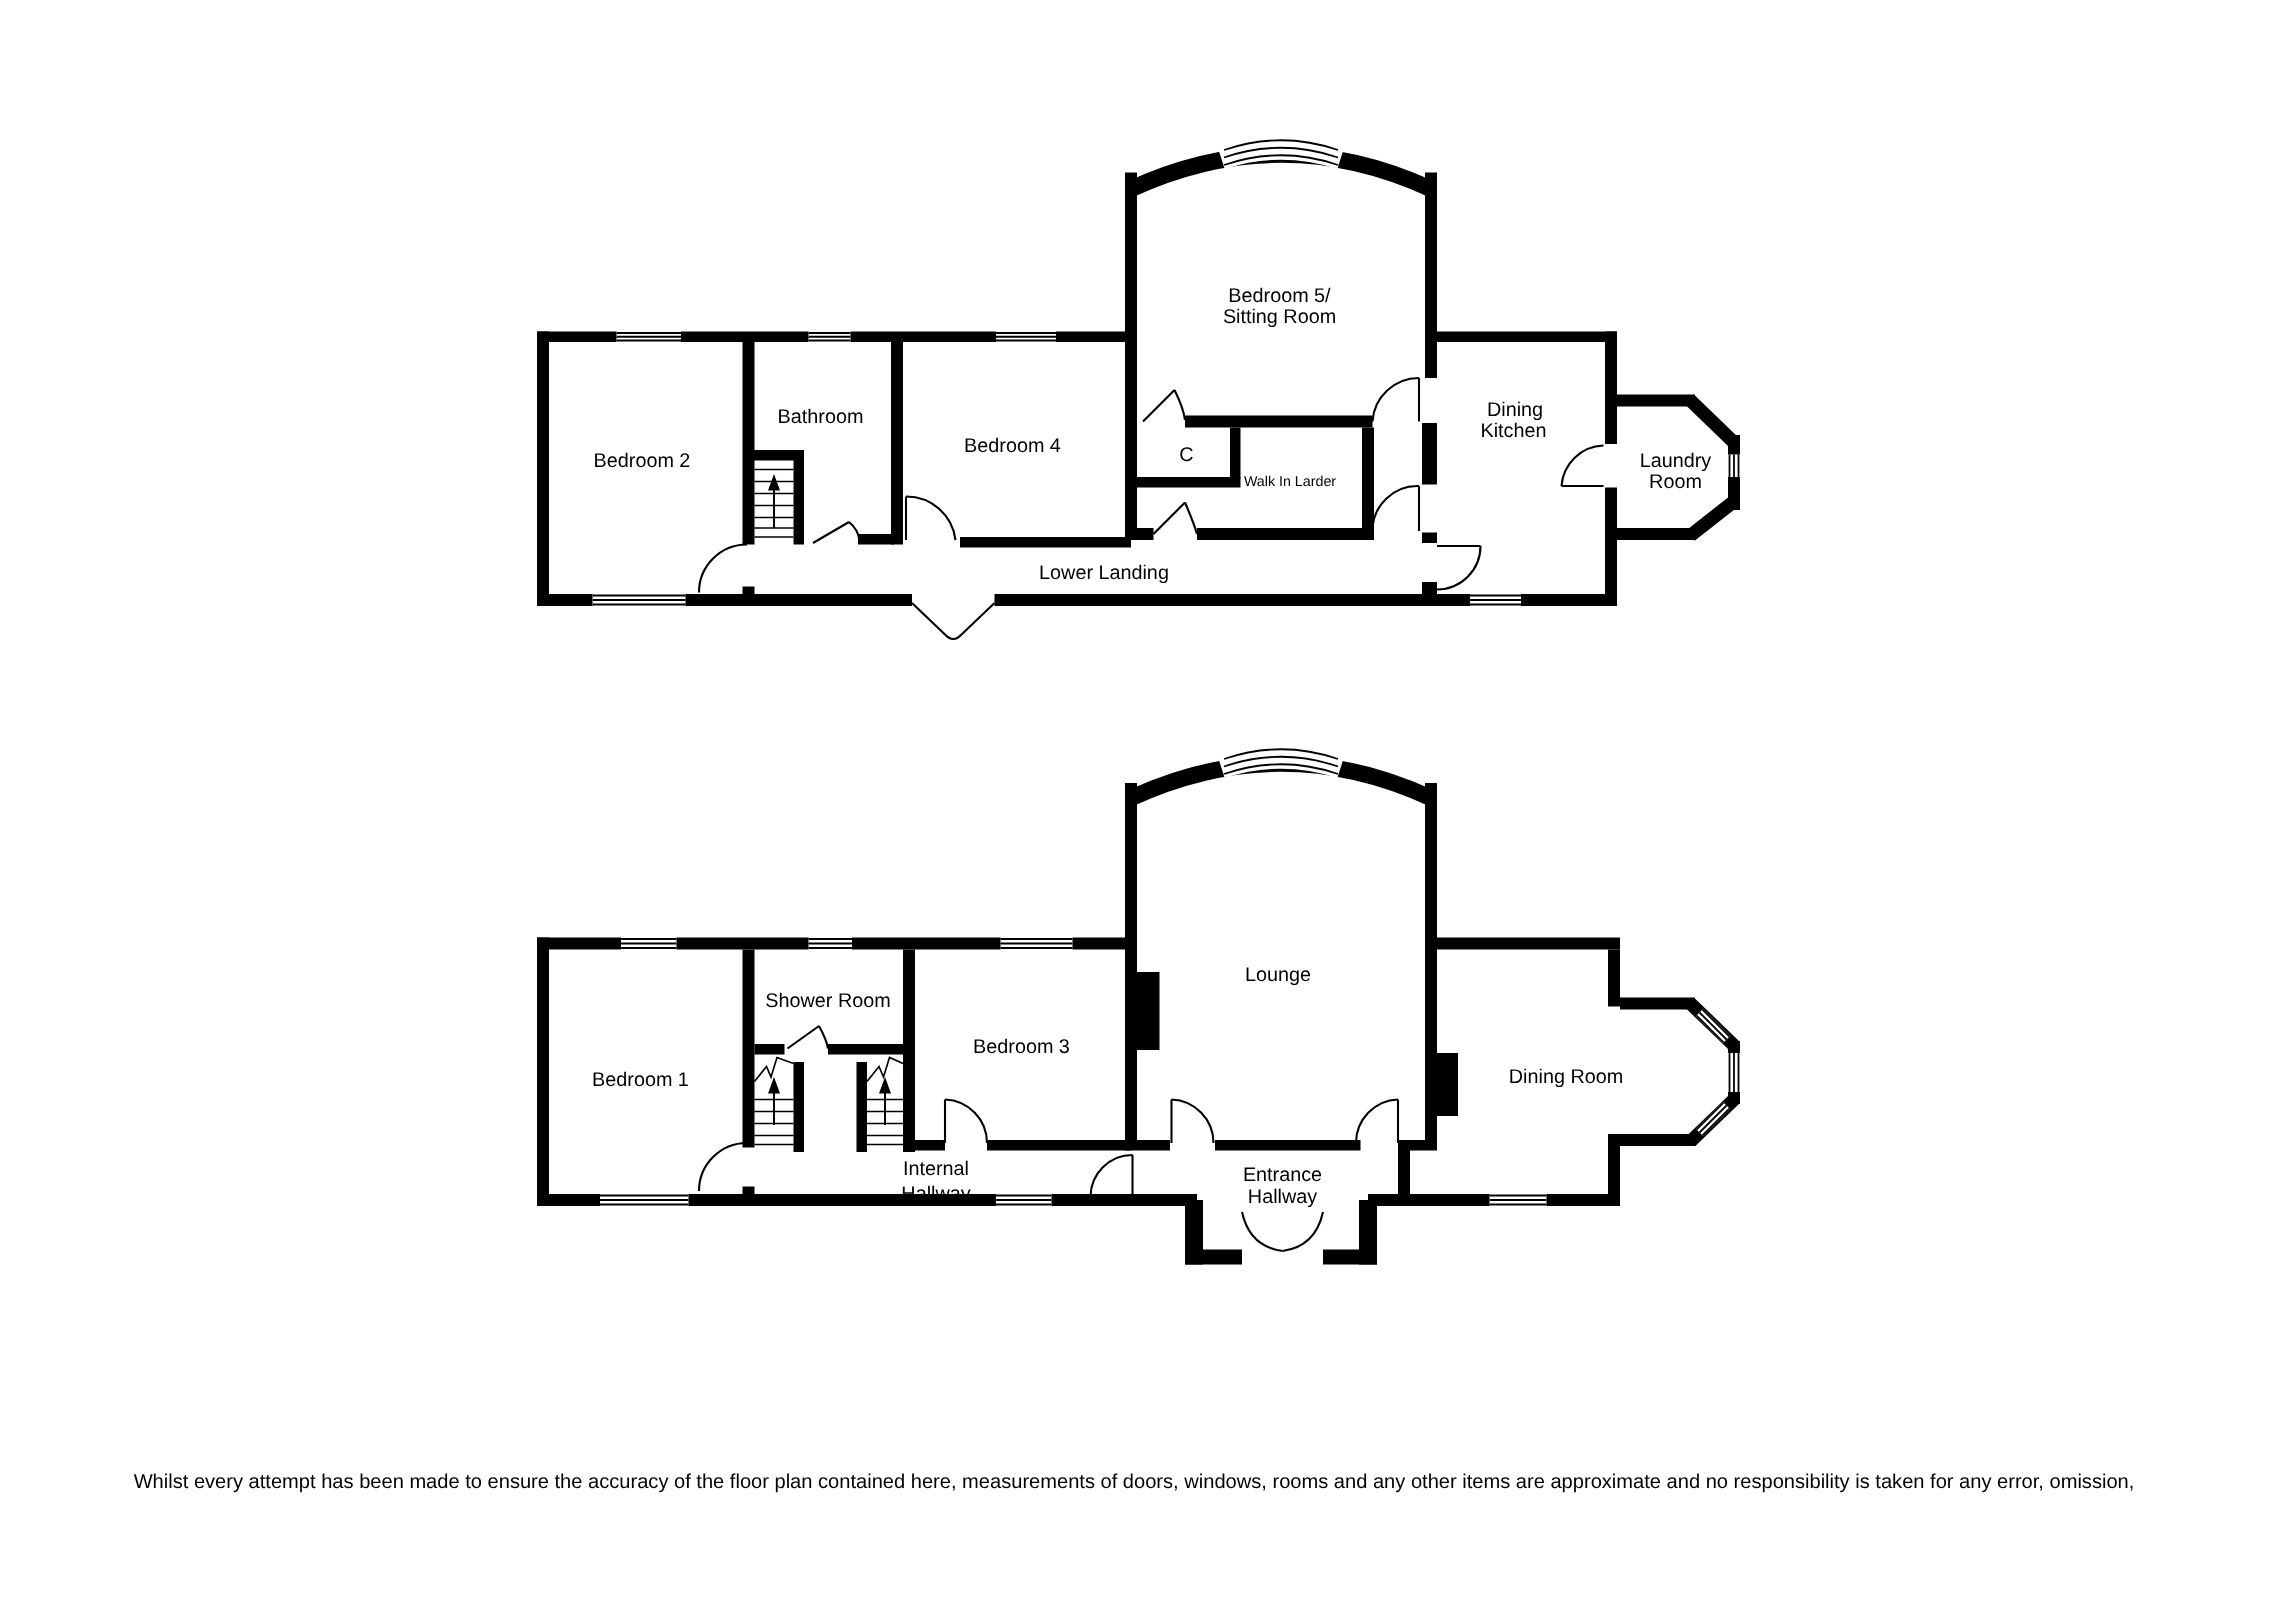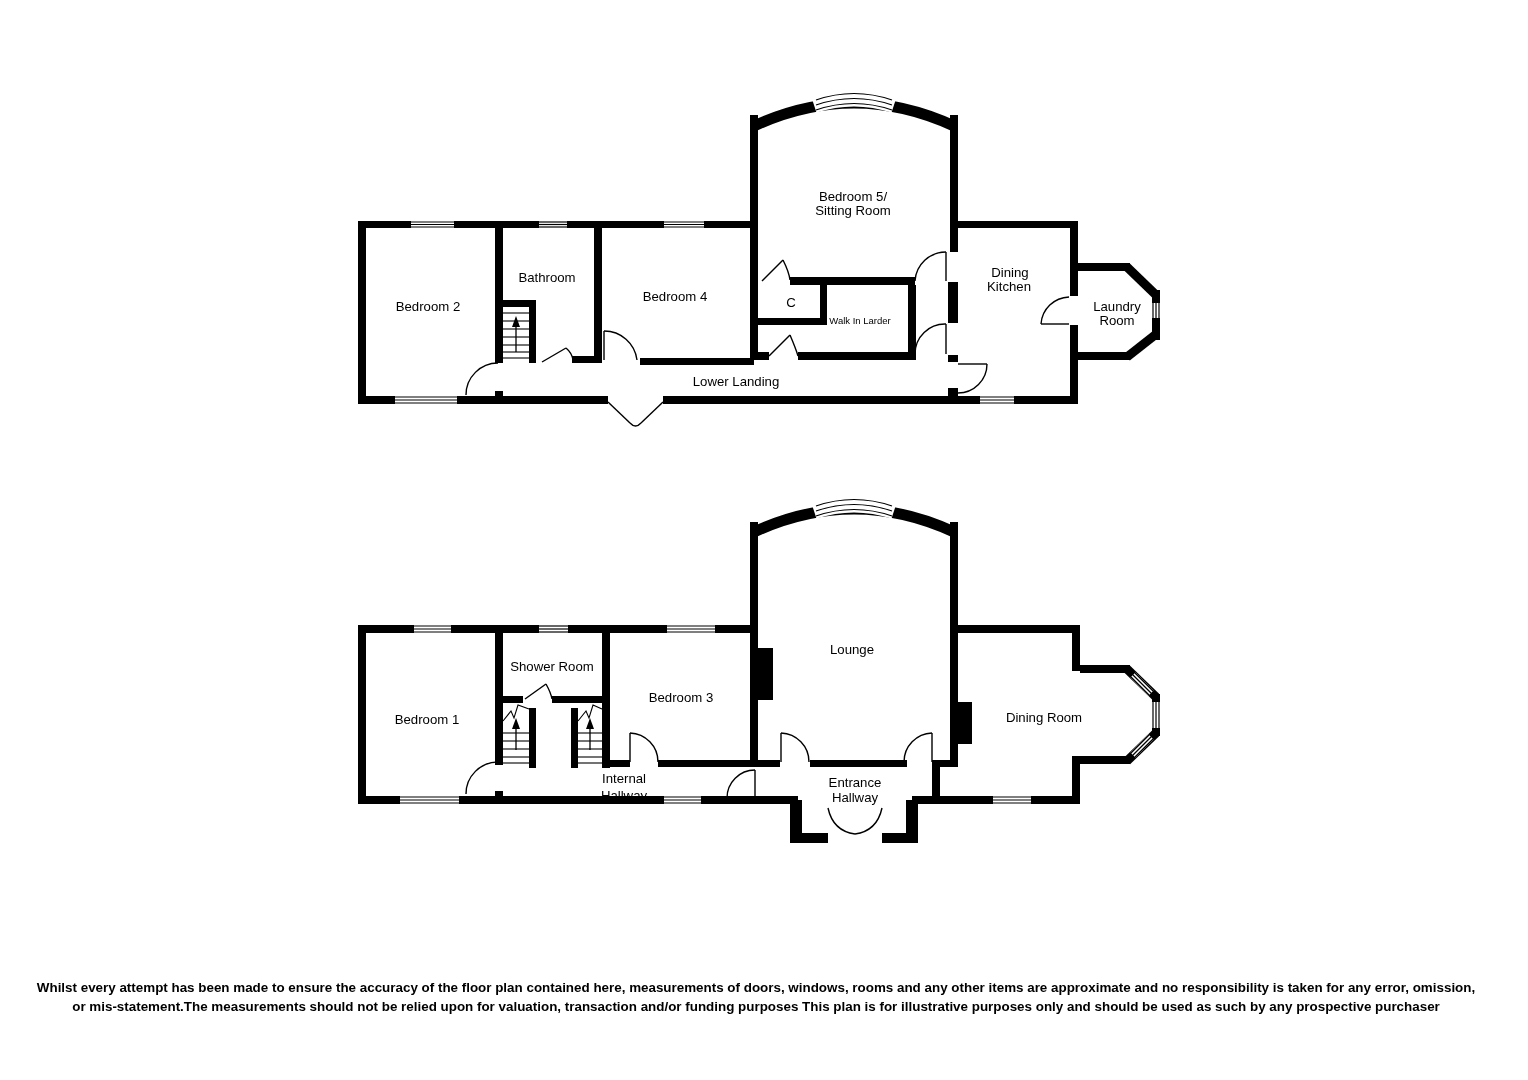--- a/index.html
+++ b/index.html
@@ -14,21 +14,21 @@
   .winband{stroke:#ffffff;stroke-width:7;fill:none;}
   .thin{stroke:#000000;stroke-width:1.2;fill:none;}
   .door{stroke:#000000;stroke-width:1.4;fill:none;}
   .tread{stroke:#000000;stroke-width:1.1;fill:none;}
   .arrow{stroke:#000000;stroke-width:1.3;fill:none;}
   .ah{fill:#000000;stroke:none;}
   .winrect{fill:#ffffff;stroke:none;}
   text{fill:#000000;font-family:"Liberation Sans",sans-serif;font-size:13.2px;}
   text.small{font-size:9.5px;}
   .disclaimer{position:absolute;left:0;width:1512px;text-align:center;color:#000;
-      font-size:13.4px;line-height:18.5px;font-weight:bold;}
+      font-size:13.4px;line-height:18.5px;}
 </style>
 </head>
 <body>
 
 <div id="plan-wrap">
 <svg width="1528" height="1080" viewBox="0 0 1528 1080">
 
   <g>
 
     <g>
@@ -285,15 +285,14 @@
       <text x="624" y="783" text-anchor="middle">Internal</text>
       <text x="624" y="800" text-anchor="middle">Hallway</text>
       <text x="855" y="787" text-anchor="middle">Entrance</text>
       <text x="855" y="802" text-anchor="middle">Hallway</text>
     </g>
   </g>
 </svg>
 
   <div class="disclaimer" style="top:979px;">
     <div>Whilst every attempt has been made to ensure the accuracy of the floor plan contained here, measurements of doors, windows, rooms and any other items are approximate and no responsibility is taken for any error, omission,</div>
-    <div>or mis-statement.The measurements should not be relied upon for valuation, transaction and/or funding purposes This plan is for illustrative purposes only and should be used as such by any prospective purchaser</div>
   </div>
 </div>
 
 </body></html>

